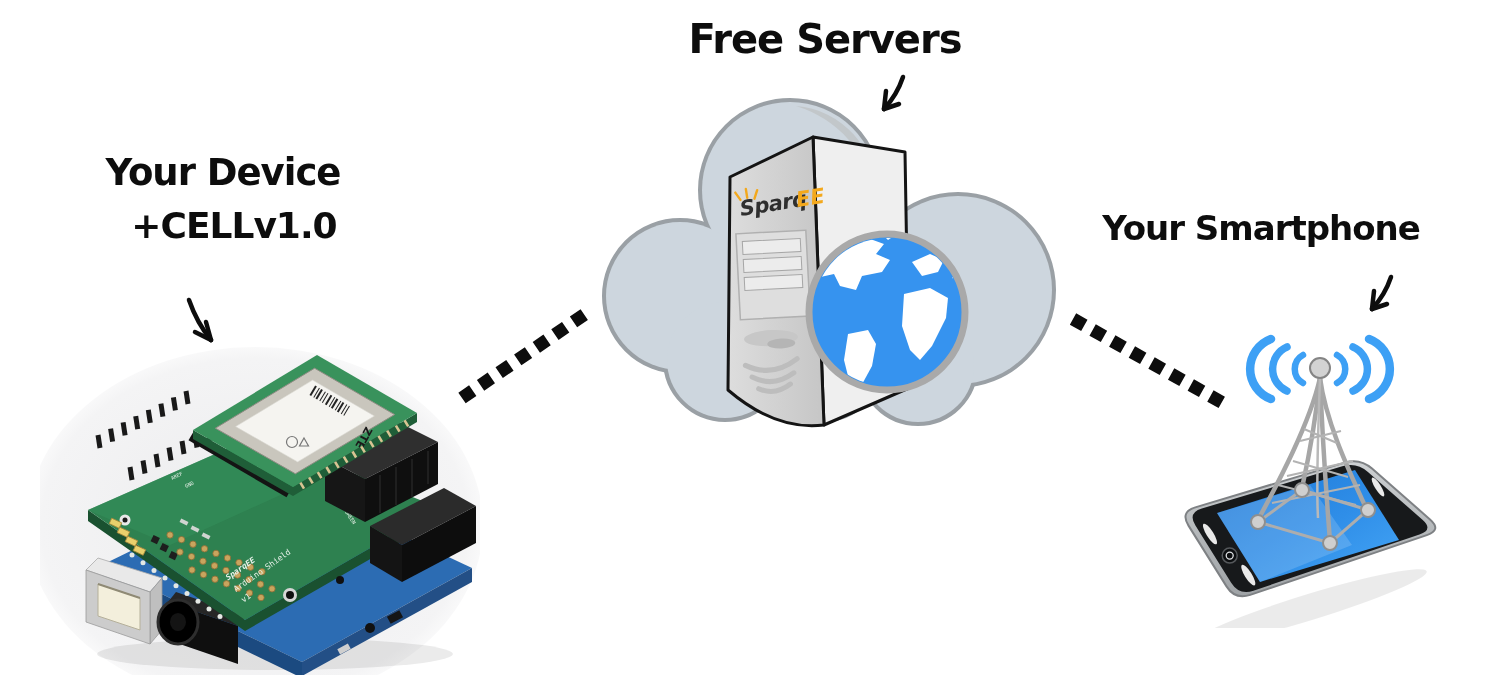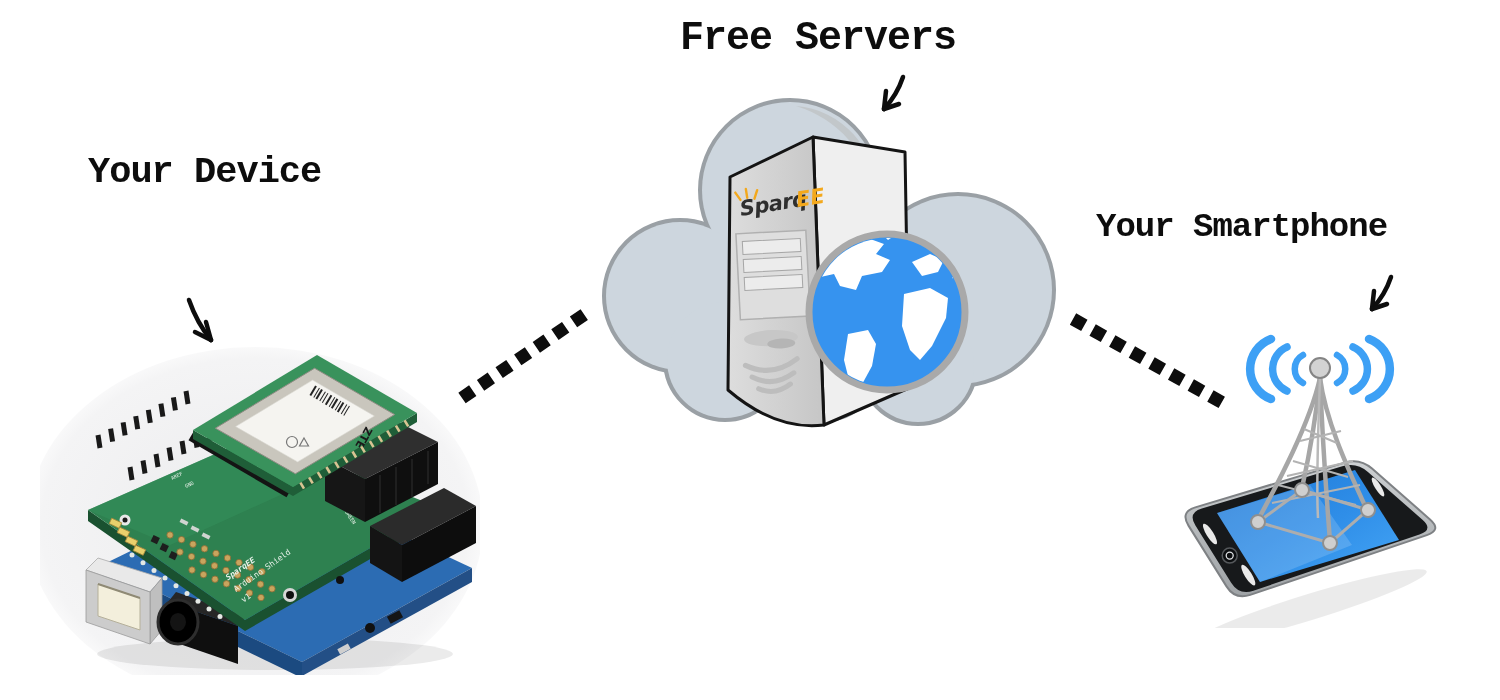--- a/index.html
+++ b/index.html
@@ -1,34 +1,35 @@
 <!DOCTYPE html>
 <html><head>
 <meta charset="utf-8">
 <style>
   html,body{margin:0;padding:0;background:#ffffff;}
   .stage{position:relative;width:1500px;height:700px;background:#ffffff;overflow:hidden;
          font-family:"DejaVu Sans",sans-serif;}
-  .hand{position:absolute;font-weight:700;color:#0d0d0d;letter-spacing:-1px;text-align:left;font-family:Liberation Mono, monospace;}
+  .hand{position:absolute;font-weight:700;color:#0d0d0d;letter-spacing:-1px;text-align:center;}
   .lbl-device{left:88px;top:146px;width:270px;font-size:37px;line-height:1.45;}
   .lbl-device .l2{font-size:36px;padding-left:22px;}
   .lbl-servers{left:680px;top:16px;width:290px;font-size:40px;}
   .lbl-phone{left:1096px;top:208px;width:330px;font-size:34px;}
   svg{position:absolute;display:block;}
   .overlay{left:0;top:0;}
   text{font-family:"DejaVu Sans",sans-serif;}
   .mono{font-family:"DejaVu Sans Mono",monospace;}
 </style>
 </head>
 <body>
 
 <div class="stage">
 
   <div class="hand lbl-device">
     <div class="l1">Your Device</div>
+    <div class="l2">+CELLv1.0</div>
   </div>
   <div class="hand lbl-servers">Free Servers</div>
   <div class="hand lbl-phone">Your Smartphone</div>
 
   <svg style="left:40px;top:330px;" width="440" height="345" viewBox="0 0 440 345">
     <defs>
       <radialGradient id="bgph" cx="50%" cy="50%" r="60%">
         <stop offset="0%" stop-color="#ebebed"></stop>
           <stop offset="78%" stop-color="#f4f4f5"></stop>
         <stop offset="100%" stop-color="#ffffff" stop-opacity="0"></stop>

